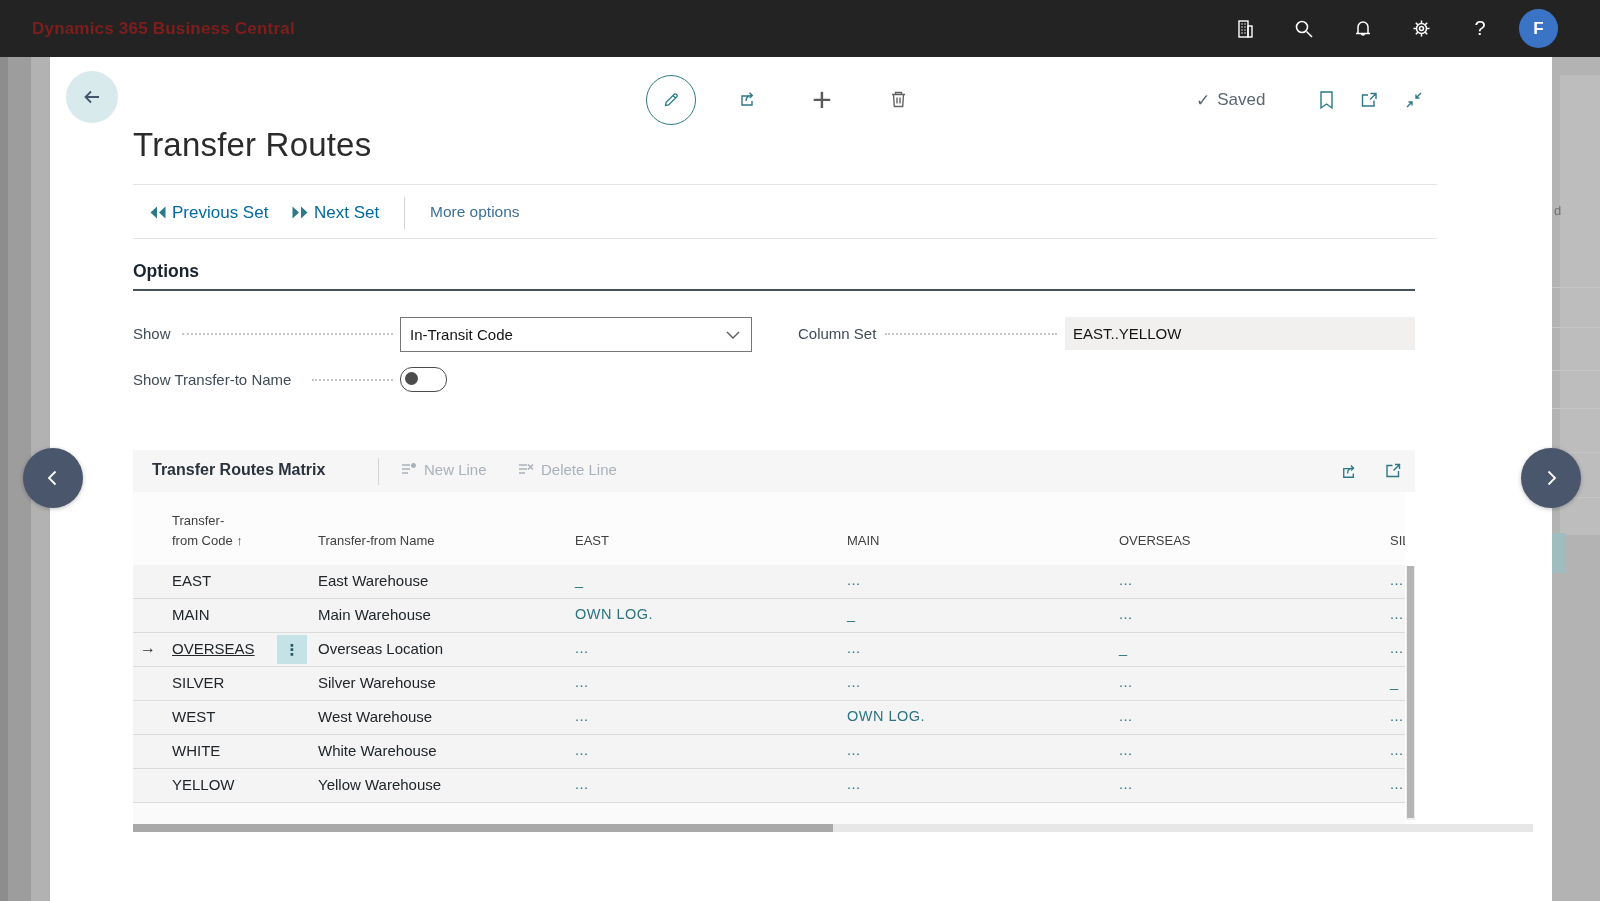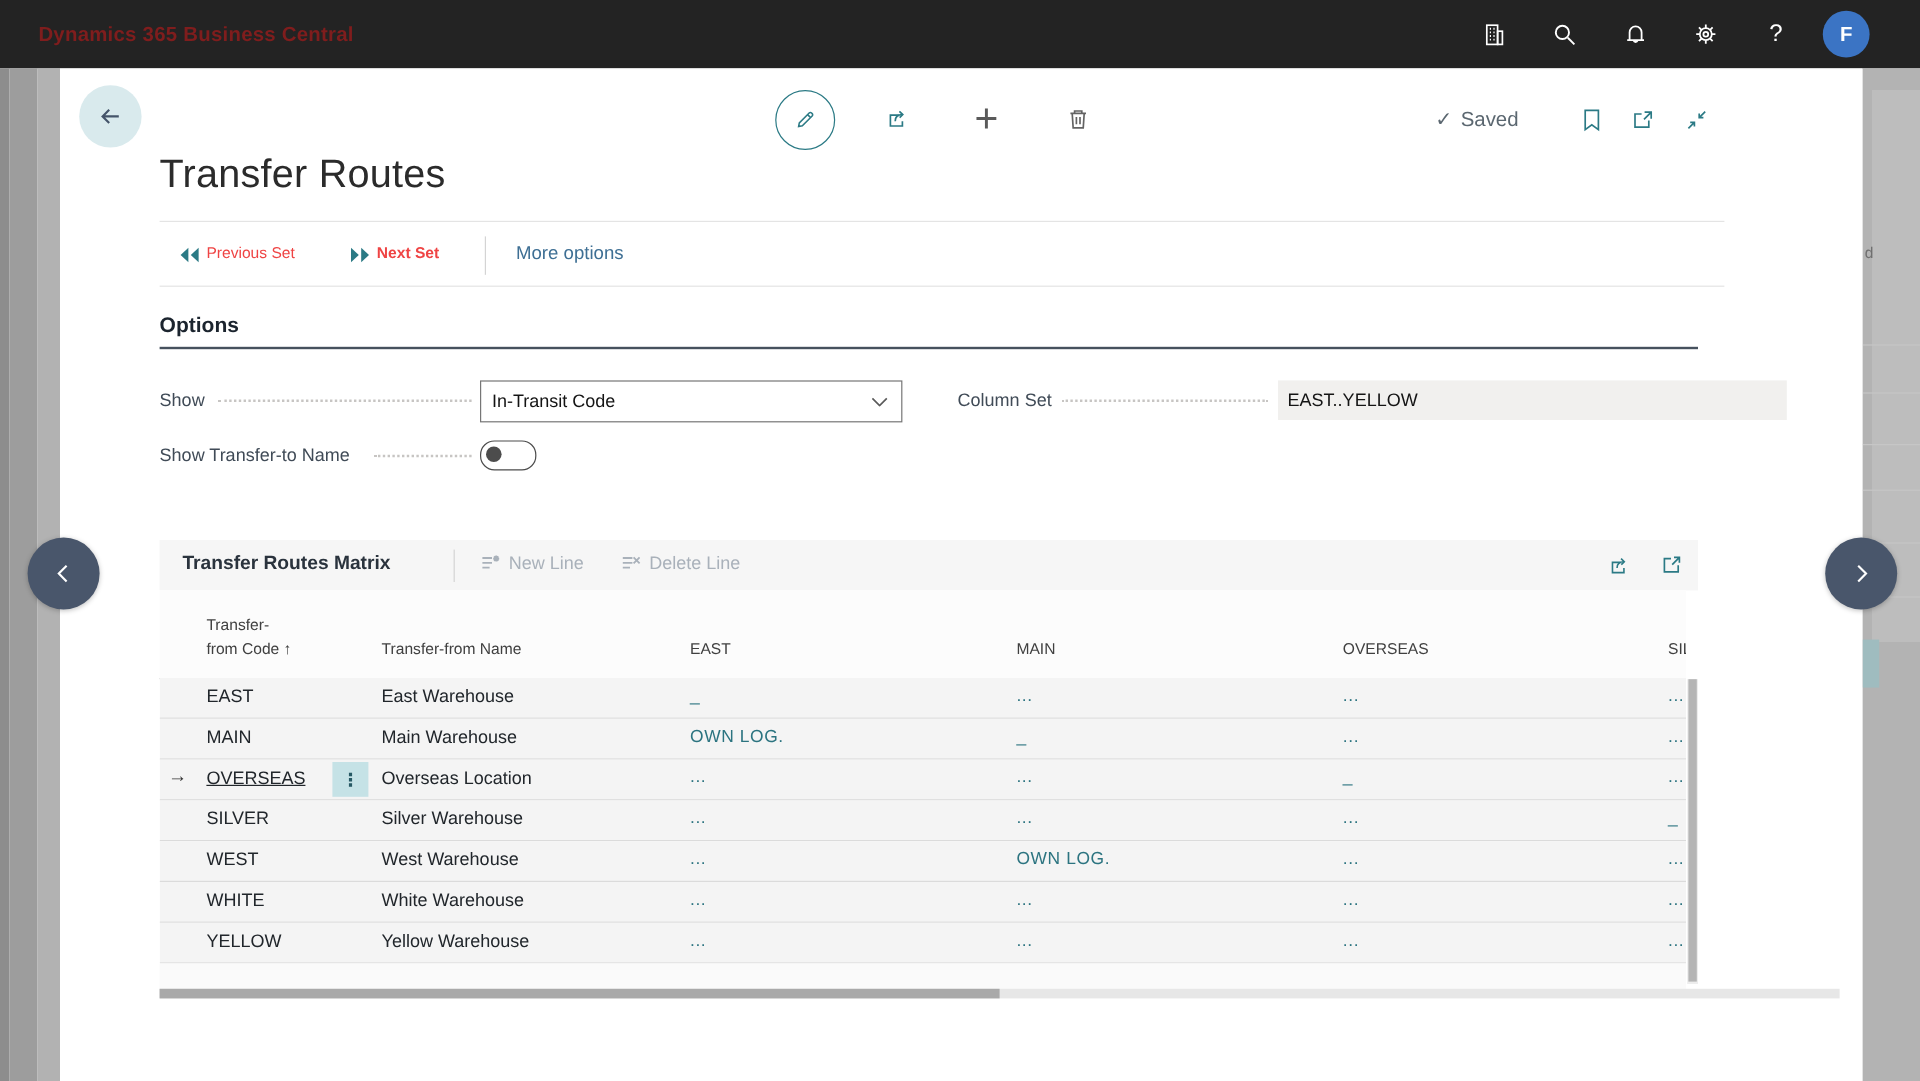--- a/index.html
+++ b/index.html
@@ -33,33 +33,33 @@
   .page-title{left:133px;top:126px;font-size:33px;font-weight:300;color:#2b2b2b;letter-spacing:.2px;}
   .tool-circle{left:646px;top:75px;width:48px;height:48px;border-radius:50%;border:1px solid #2b7a85;
     display:flex;align-items:center;justify-content:center;cursor:pointer;background:#fff;}
   .tool-ic{top:75px;width:48px;height:48px;display:flex;align-items:center;justify-content:center;cursor:pointer;}
   .plus-glyph{font-size:34px;font-weight:300;color:#5a5a5a;line-height:1;}
   .saved-wrap{left:1196px;top:86px;height:28px;display:flex;align-items:center;gap:7px;color:#5b6770;font-size:17px;}
   .saved-check{color:#5b6770;font-size:17px;}
   .divider{height:1px;background:#e4e4e4;}
   
   .navrow-ic{top:204px;width:20px;height:16px;display:flex;align-items:center;cursor:pointer;}
-  .navrow-lbl{top:203px;font-size:13px;color:#ef4444;cursor:pointer;}
+  .navrow-lbl{top:203px;font-size:17px;color:#0369a1;cursor:pointer;}
   .vdiv{width:1px;background:#d4d4d4;}
   .more-options{top:203px;font-size:15.5px;color:#3e6f94;cursor:pointer;}
   
   .options-h{left:133px;top:261px;font-size:17.5px;font-weight:bold;color:#1b242e;}
   .options-line{left:133px;top:289px;width:1282px;height:2px;background:#46515e;}
   .fld-label{font-size:15px;color:#404b57;}
   .dots{border-bottom:2px dotted #c7c5c3;height:1px;}
   .combo{left:400px;top:317px;width:350px;height:33px;border:1px solid #767676;background:#fff;
     display:flex;align-items:center;cursor:pointer;}
   .combo-text{margin-left:9px;font-size:15px;color:#141414;flex:1;}
   .combo-chev{margin-right:11px;display:flex;align-items:center;}
-  .ro-field{left:1065px;top:317px;width:424px;height:33px;background:#f1f0ee;display:flex;align-items:center;}
+  .ro-field{left:1065px;top:317px;width:350px;height:33px;background:#f1f0ee;display:flex;align-items:center;}
   .ro-text{margin-left:8px;font-size:15px;color:#141414;}
   .toggle{left:400px;top:367px;width:45px;height:23px;border:1px solid #4c4c4c;border-radius:12px;background:#fff;cursor:pointer;}
   .toggle-knob{position:absolute;left:4px;top:4px;width:13px;height:13px;border-radius:50%;background:#4c4c4c;}
   
   .matrix-bar{left:133px;top:450px;width:1282px;height:42px;background:#f6f6f6;}
   .matrix-title{left:152px;top:461px;font-size:16px;font-weight:bold;color:#2a333d;}
   .m-action{top:460px;display:flex;align-items:center;gap:6px;color:#a9b1ba;font-size:15px;cursor:pointer;}
   .m-icons{top:459px;width:24px;height:24px;display:flex;align-items:center;justify-content:center;cursor:pointer;}
   
   .thead{left:133px;top:492px;width:1272px;height:73px;background:#fcfcfc;border-bottom:1px solid #c9c9c9;overflow:hidden;}
@@ -213,21 +213,21 @@
 </div>
 <div class="abs navrow-lbl" style="left:172px;">Previous Set</div>
 <div class="abs navrow-ic" style="left:291px;">
   <span>
     <svg width="18" height="15" viewBox="0 0 18 15" fill="#2b7a85">
       <polygon points="1.5,1.5 1.5,13.5 8,7.5"></polygon>
         <polygon points="10,1.5 10,13.5 16.5,7.5"></polygon>
     </svg>
   </span>
 </div>
-<div class="abs navrow-lbl" style="left:314px;font-weight:bold;">Next Set</div>
+<div class="abs navrow-lbl" style="left:314px;">Next Set</div>
 <div class="abs vdiv" style="left:404px;top:197px;height:32px;"></div>
 <div class="abs more-options" style="left:430px;">More options</div>
 
 <div class="abs divider" style="left:133px;top:238px;width:1304px;"></div>
 
 <div class="abs options-h">Options</div>
 <div class="abs options-line"></div>
 
 <div class="abs fld-label" style="left:133px;top:325px;">Show</div>
 <div class="abs dots" style="left:182px;top:332px;width:211px;"></div>

